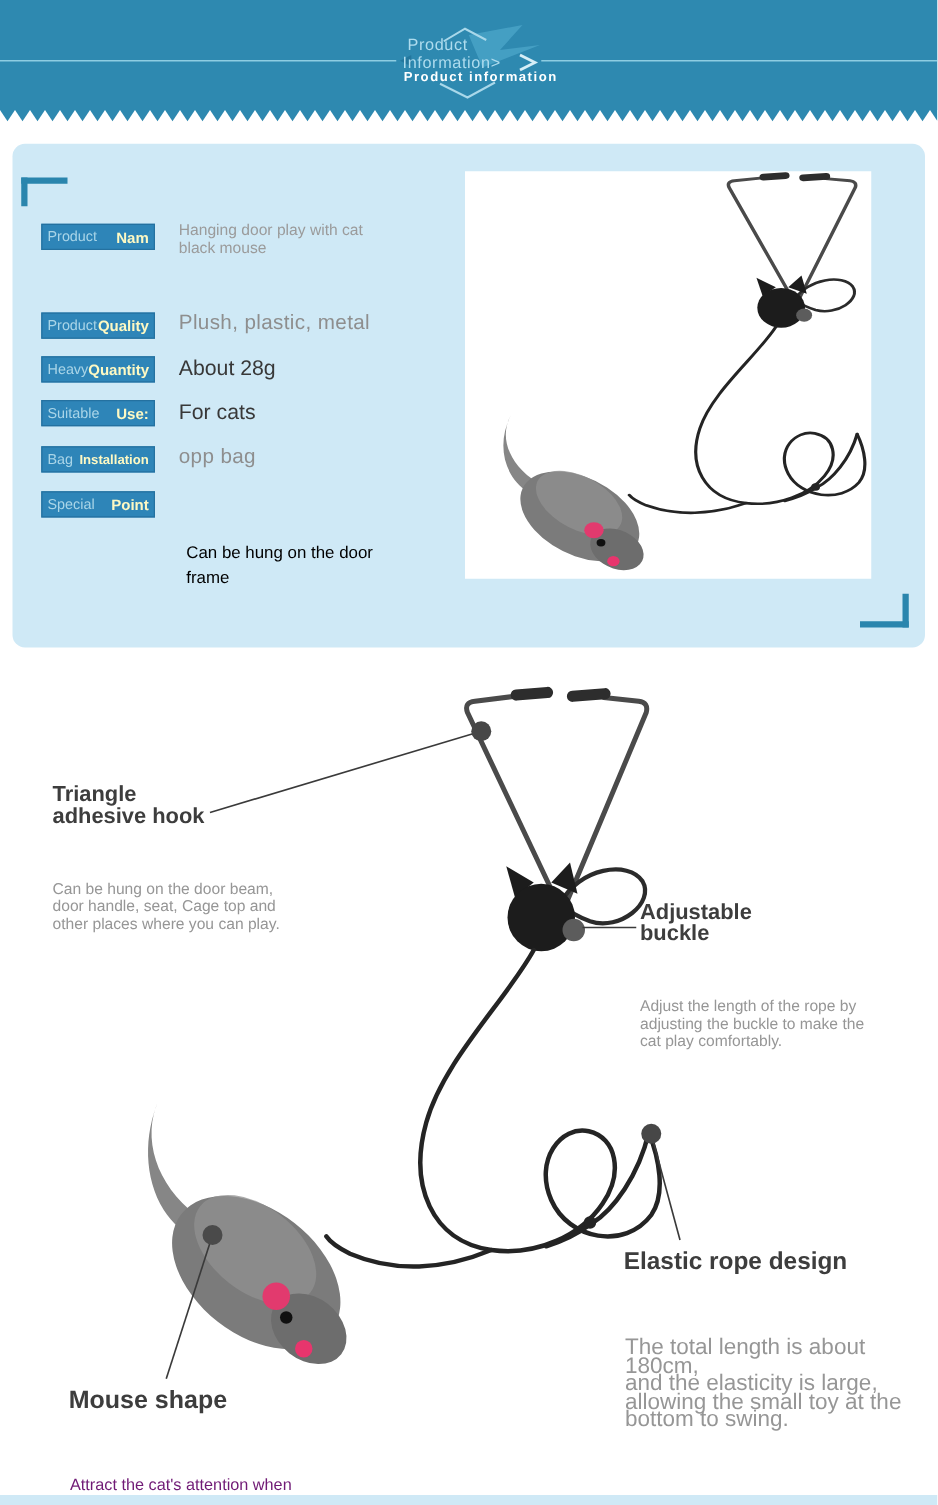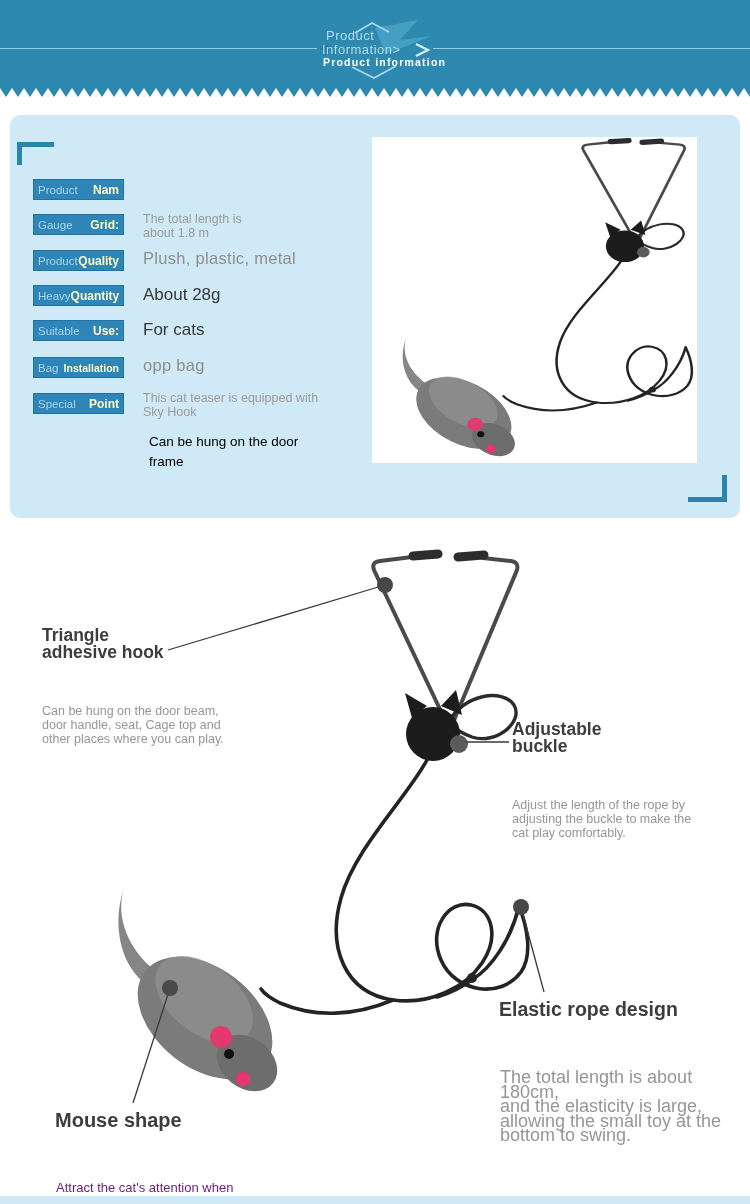--- a/index.html
+++ b/index.html
@@ -128,30 +128,24 @@
 
 <div class="abs spec-panel">
   <div class="abs bracket-tl"></div>
   <div class="abs bracket-br"></div>
 
   <div class="abs spec-row" style="top:64px">
     <div class="spec-label">
       <span class="lbl-l">Product</span>
       <span class="lbl-r">Nam</span>
     </div>
-  </div>
-
-  <div class="abs spec-row" style="top:99px">
-    <div class="spec-label">
-      <span class="lbl-l">Gauge</span>
-      <span class="lbl-r">Grid:</span>
-    </div>
-    <div class="spec-value v-gray-sm">The total length is
-about 1.8 m</div>
-  </div>
+    <div class="spec-value v-gray-sm">Hanging door play with cat
+black mouse</div>
+  </div>
+
 
   <div class="abs spec-row" style="top:135px">
     <div class="spec-label">
       <span class="lbl-l">Product</span>
       <span class="lbl-r">Quality</span>
     </div>
     <div class="spec-value v-gray-lg">Plush, plastic, metal</div>
   </div>
 
   <div class="abs spec-row" style="top:170px">
@@ -176,22 +170,20 @@
       <span class="lbl-r" style="font-size:10.5px">Installation</span>
     </div>
     <div class="spec-value v-gray-lg">opp bag</div>
   </div>
 
   <div class="abs spec-row" style="top:278px">
     <div class="spec-label">
       <span class="lbl-l">Special</span>
       <span class="lbl-r">Point</span>
     </div>
-    <div class="spec-value v-gray-sm">This cat teaser is equipped with
-Sky Hook</div>
   </div>
 
   <div class="abs extra-note">Can be hung on the door
 frame</div>
 
   <div class="abs photo-box">
     <svg width="325" height="326" viewBox="0 0 460 555" preserveAspectRatio="none">
       <use href="#toy"></use>
     </svg>
   </div>

